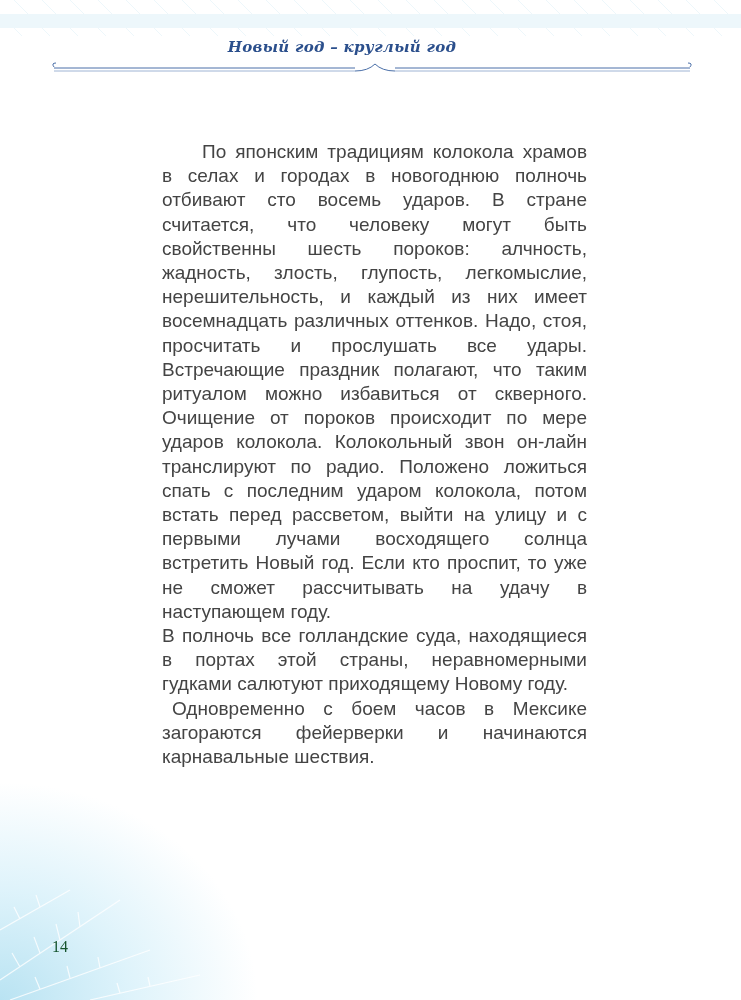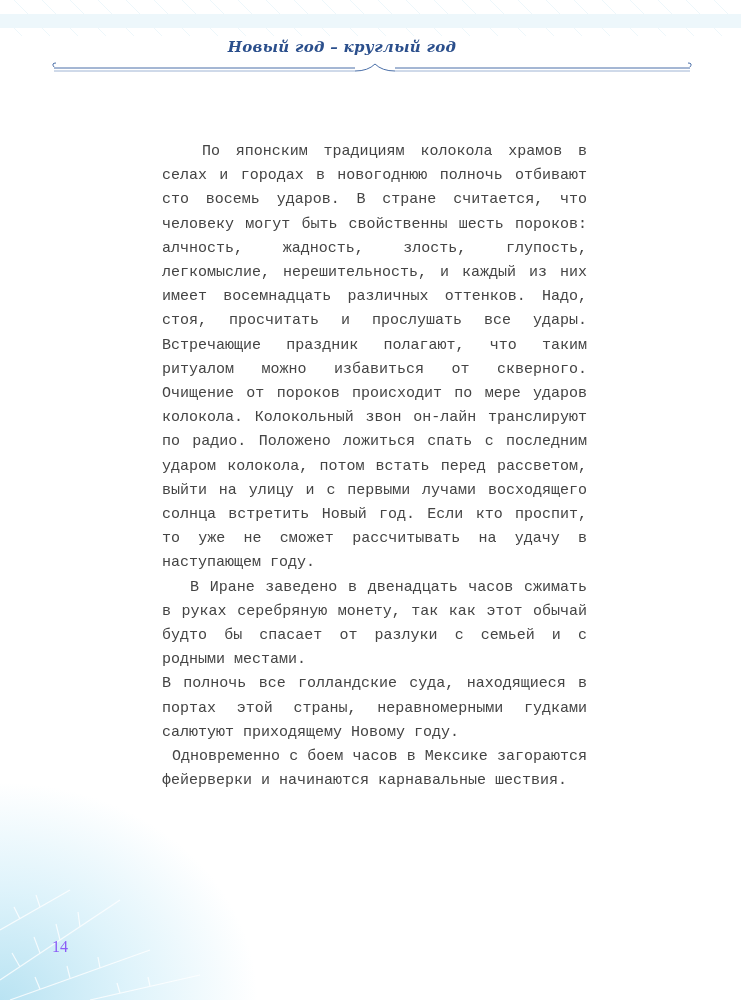--- a/index.html
+++ b/index.html
@@ -27,31 +27,31 @@
     }
     .header-rule { position: absolute; left: 50px; top: 60px; width: 645px; height: 16px; }
     .frost {
       position: absolute; left: 0; bottom: 0; width: 260px; height: 220px;
       background:
         radial-gradient(ellipse at 0% 100%, rgba(173,222,240,0.85) 0%, rgba(200,235,248,0.6) 35%, rgba(255,255,255,0) 70%);
     }
     .frost-lines { position: absolute; left: 0; bottom: 0; width: 260px; height: 220px; }
     .content {
       position: absolute; left: 162px; top: 140px; width: 425px;
-      font-family: Liberation Mono, monospace; font-size: 15px; line-height: 24.2px;
+      font-family: Liberation Sans, sans-serif; font-size: 19px; line-height: 24.2px;
       color: #444444; text-align: justify;
     }
     .content p { margin: 0; }
     .indent1 { text-indent: 40px; }
     .indent2 { text-indent: 28px; }
     .indent3 { text-indent: 10px; }
     .indent0 { text-indent: 0; }
     .page-number {
       position: absolute; left: 52px; top: 938px;
-      font-family: "Liberation Serif", serif; font-size: 16px; color: #8b5cf6;
+      font-family: "Liberation Serif", serif; font-size: 16px; color: #14532d;
     }
   </style>
 </head>
 <body>
 
 <div class="top-band"></div>
 
 <div class="header-title">Новый год – круглый год</div>
 
 <svg class="header-rule" viewBox="0 0 645 16" xmlns="http://www.w3.org/2000/svg">
@@ -82,18 +82,17 @@
       <path d="M20 139 l-6 -12"></path>
       <path d="M40 127 l-4 -12"></path>
     <path d="M90 220 L200 195"></path>
       <path d="M120 213 l-3 -10"></path>
       <path d="M150 206 l-2 -9"></path>
   </g>
 </svg>
 
 <div class="content">
   <p class="indent1">По японским традициям колокола храмов в селах и городах в новогоднюю полночь отбивают сто восемь ударов. В стране считается, что человеку могут быть свойственны шесть пороков: алчность, жадность, злость, глупость, легкомыслие, нерешительность, и каждый из них имеет восемнадцать различных оттенков. Надо, стоя, просчитать и прослушать все удары. Встречающие праздник полагают, что таким ритуалом можно избавиться от скверного. Очищение от пороков происходит по мере ударов колокола. Колокольный звон он-лайн транслируют по радио. Положено ложиться спать с последним ударом колокола, потом встать перед рассветом, выйти на улицу и с первыми лучами восходящего солнца встретить Новый год. Если кто проспит, то уже не сможет рассчитывать на удачу в наступающем году.</p>
-  <p class="indent2">В Иране заведено в двенадцать часов сжимать в руках серебряную монету, так как этот обычай будто бы спасает от разлуки с семьей и с родными местами.</p>
   <p class="indent0">В полночь все голландские суда, находящиеся в портах этой страны, неравномерными гудками салютуют приходящему Новому году.</p>
   <p class="indent3">Одновременно с боем часов в Мексике загораются фейерверки и начинаются карнавальные шествия.</p>
 </div>
 
 <div class="page-number">14</div>
 
 </body></html>

